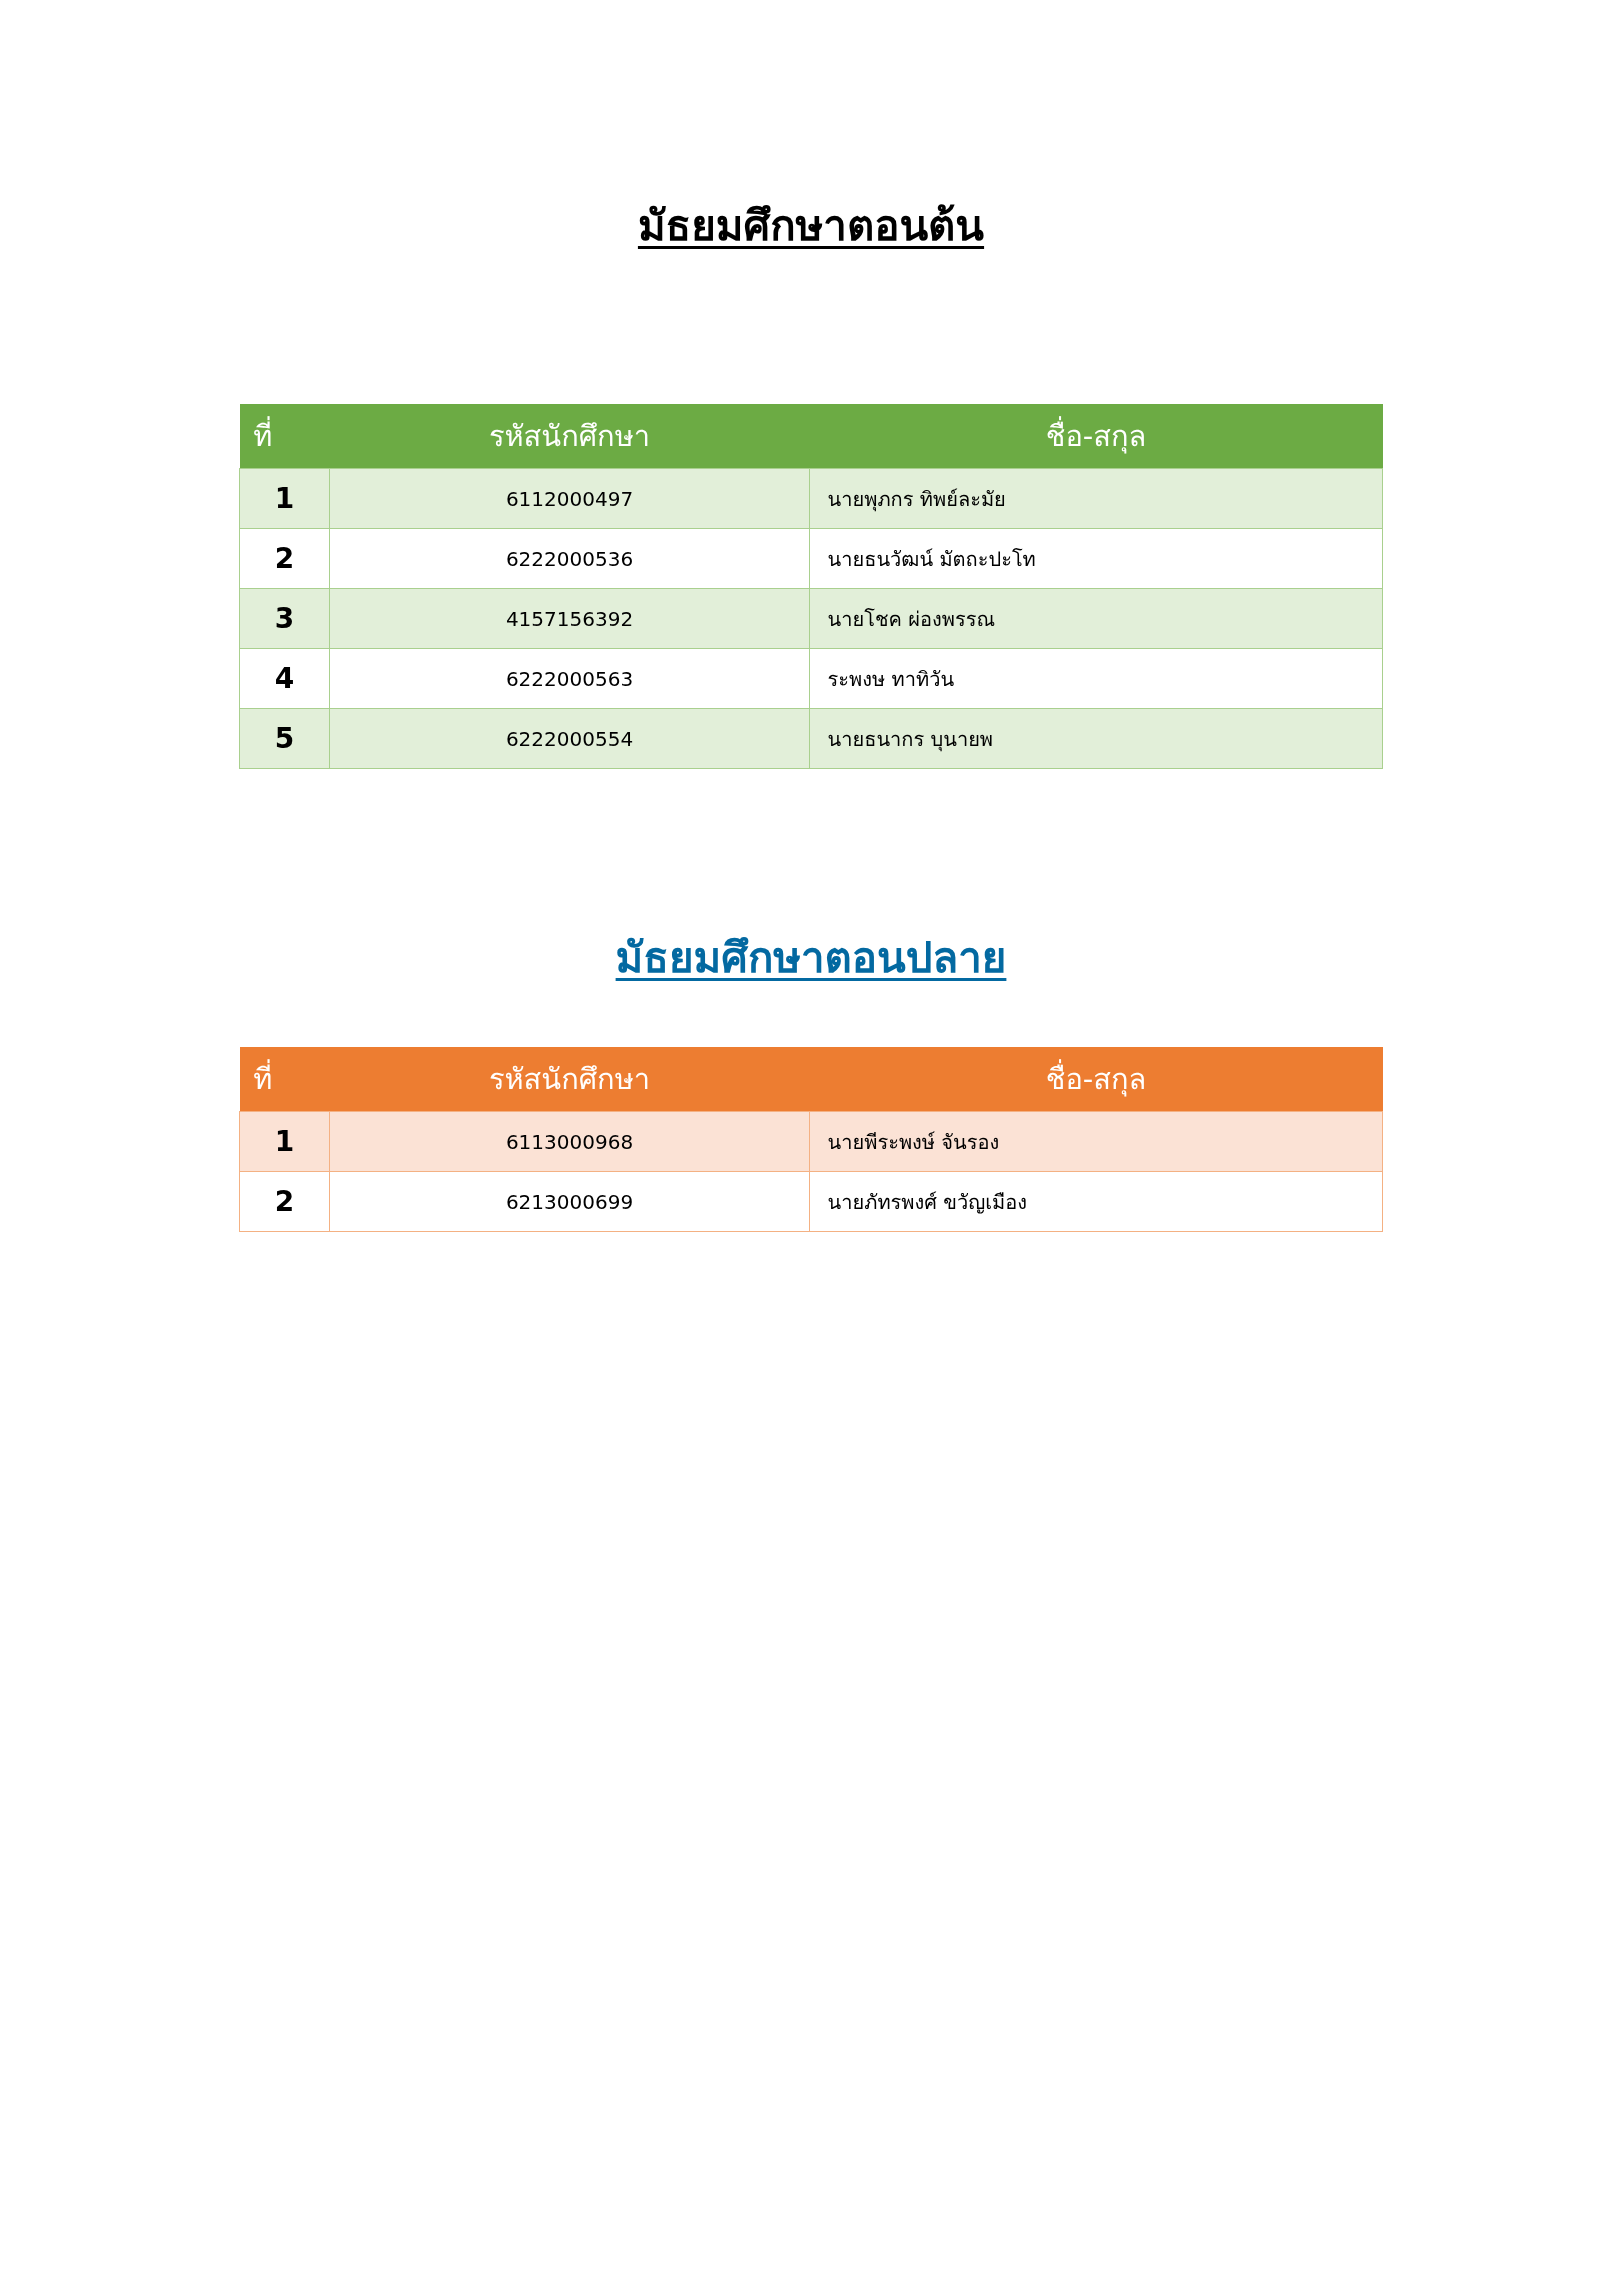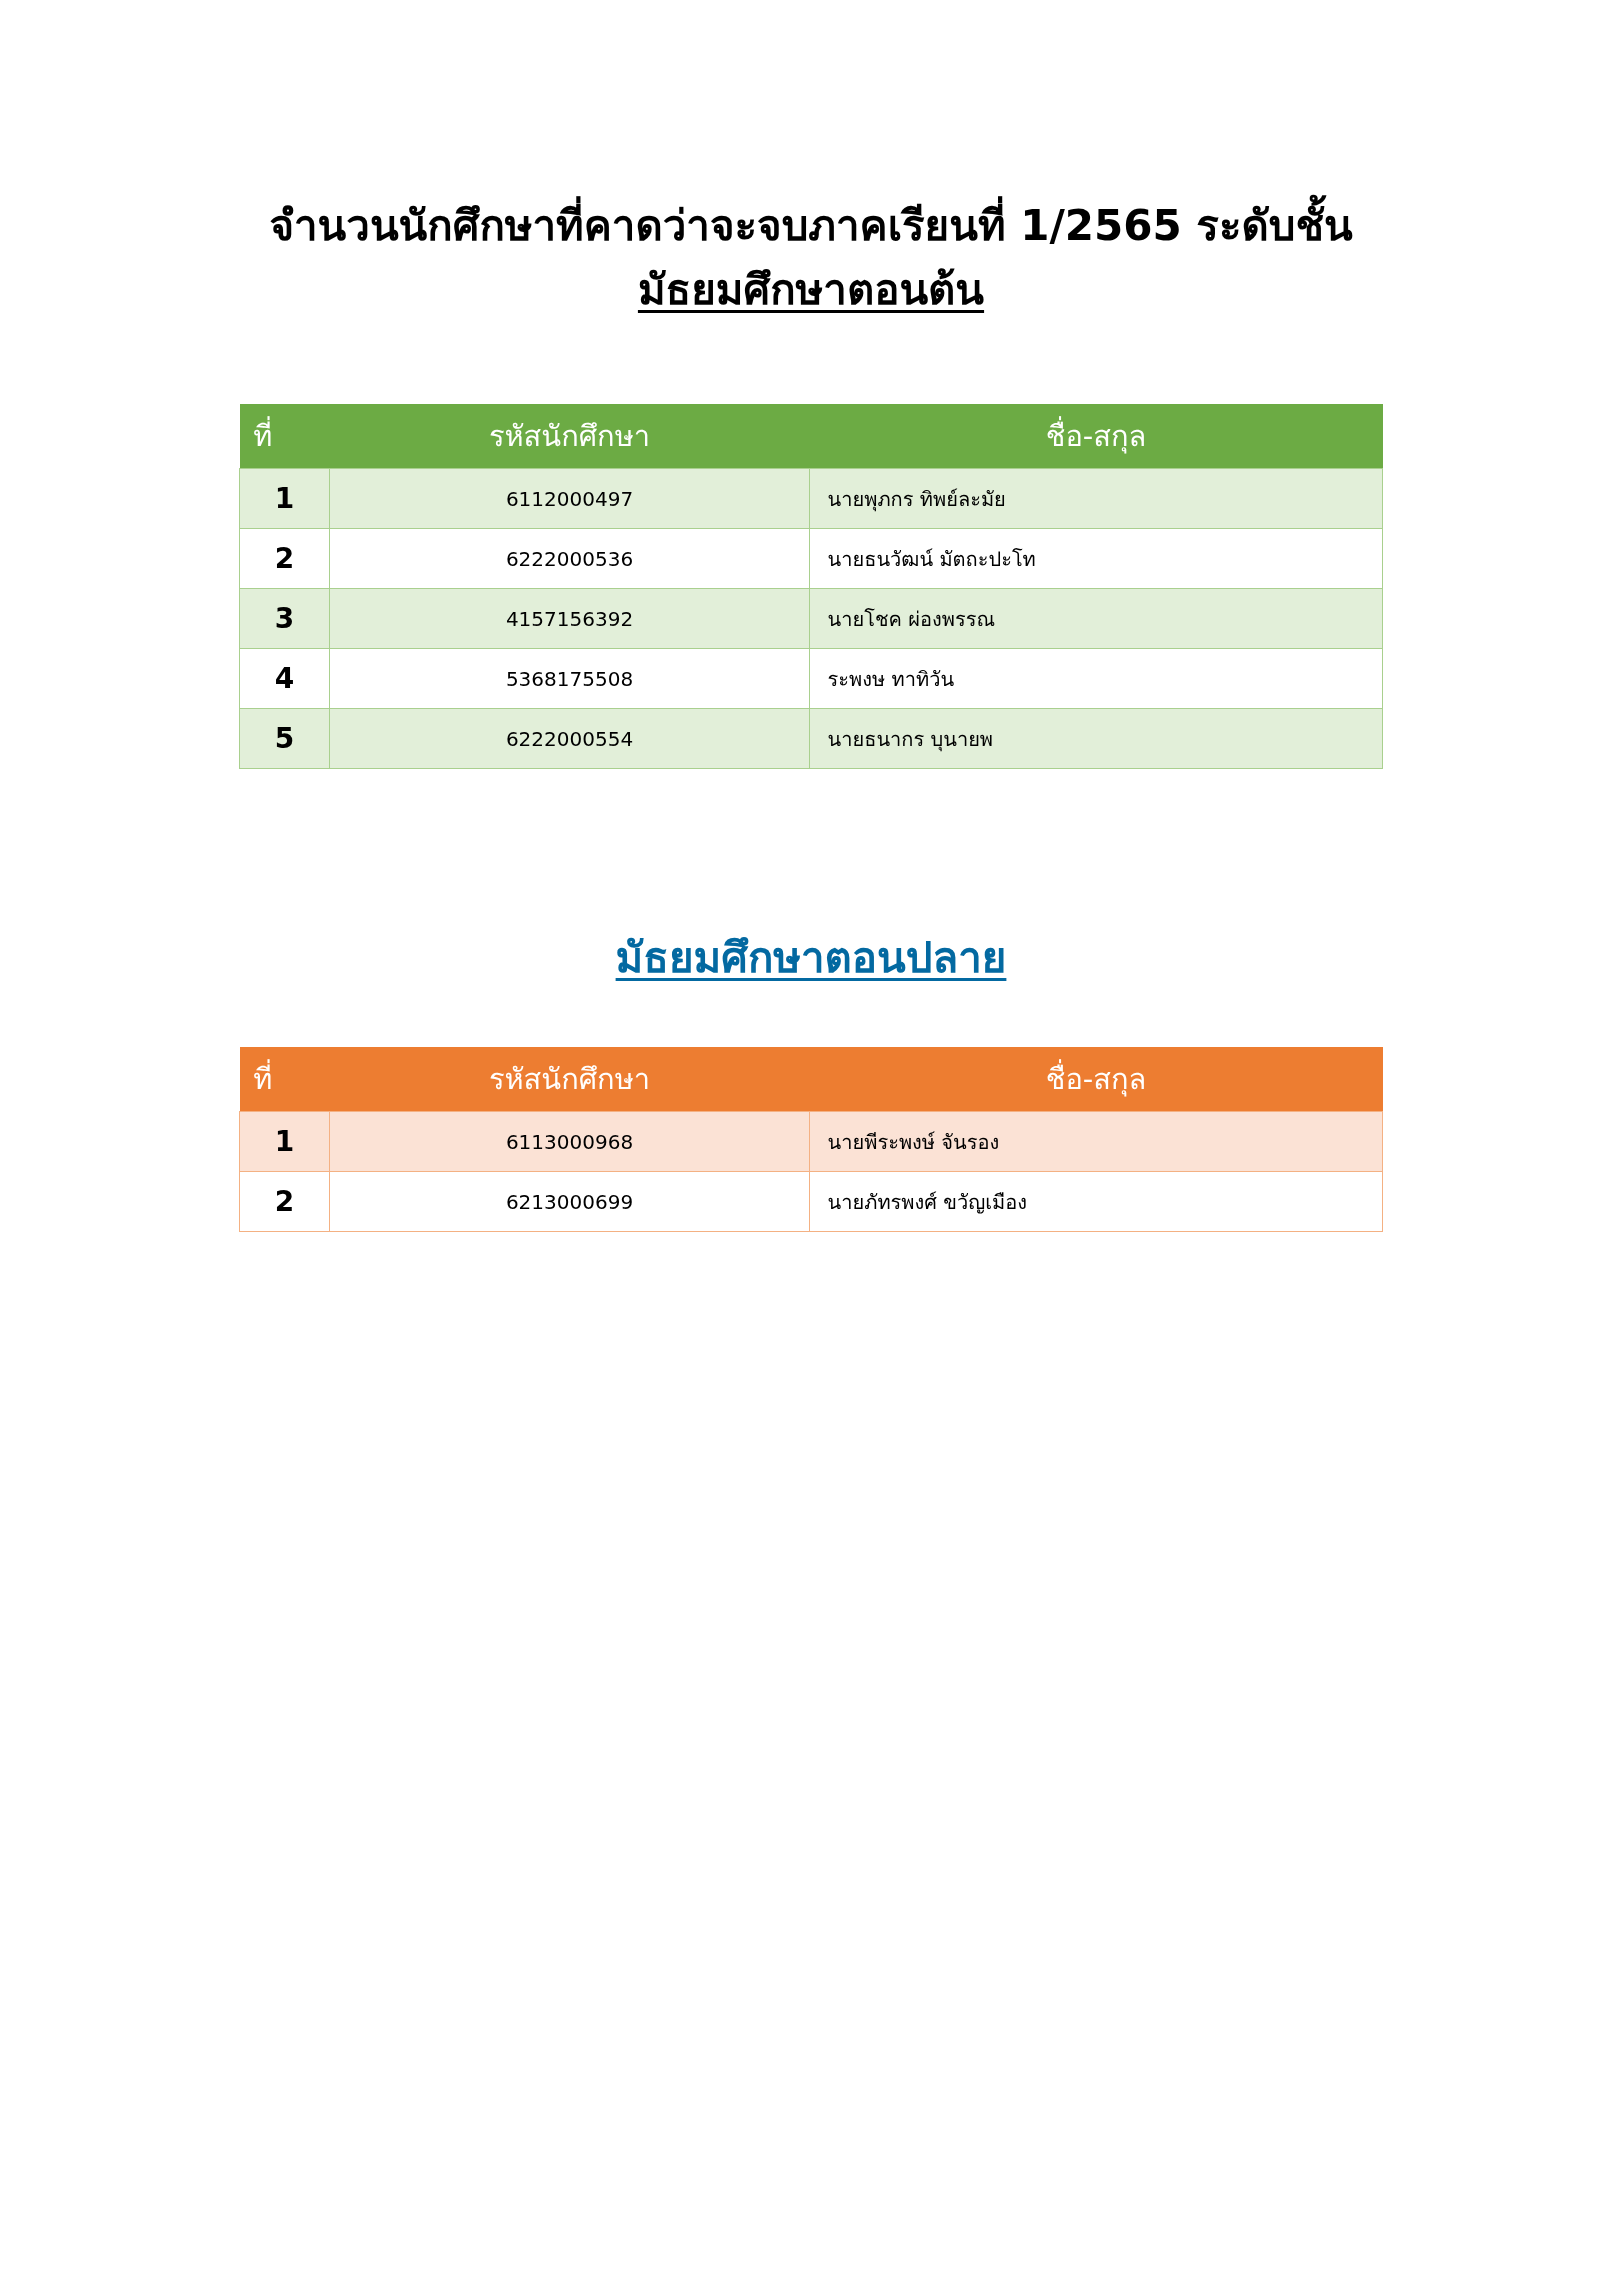--- a/index.html
+++ b/index.html
@@ -116,21 +116,20 @@
   #table-upper-secondary tbody td { border: 1px solid #F4B183; }
   #table-upper-secondary tbody tr.shade td { background: #FBE2D5; }
   #table-upper-secondary tbody tr.plain td { background: #FFFFFF; }
 </style>
 </head>
 <body>
 
 <div class="page">
 
   <div class="doc-title">
-    <span>จำนวนนักศึกษาที่คาดว่าจะจบภาคเรียนที่ 1/2565 ระดับชั้น</span>
     <span class="line2">มัธยมศึกษาตอนต้น</span>
   </div>
 
   <table class="data-table" id="table-lower-secondary">
     <colgroup>
       <col class="col-no">
       <col class="col-id">
       <col class="col-name">
     </colgroup>
     <thead>
@@ -151,21 +150,21 @@
         <td class="td-id">6222000536</td>
         <td class="td-name">นายธนวัฒน์  มัตถะปะโท</td>
       </tr>
       <tr class="shade">
         <td class="td-no">3</td>
         <td class="td-id">4157156392</td>
         <td class="td-name">นายโชค  ผ่องพรรณ</td>
       </tr>
       <tr class="plain">
         <td class="td-no">4</td>
-        <td class="td-id">5368175508</td>
+        <td class="td-id">6222000563</td>
         <td class="td-name">ระพงษ  ทาทิวัน</td>
       </tr>
       <tr class="shade">
         <td class="td-no">5</td>
         <td class="td-id">6222000554</td>
         <td class="td-name">นายธนากร  บุนายพ</td>
       </tr>
     </tbody>
   </table>
 

